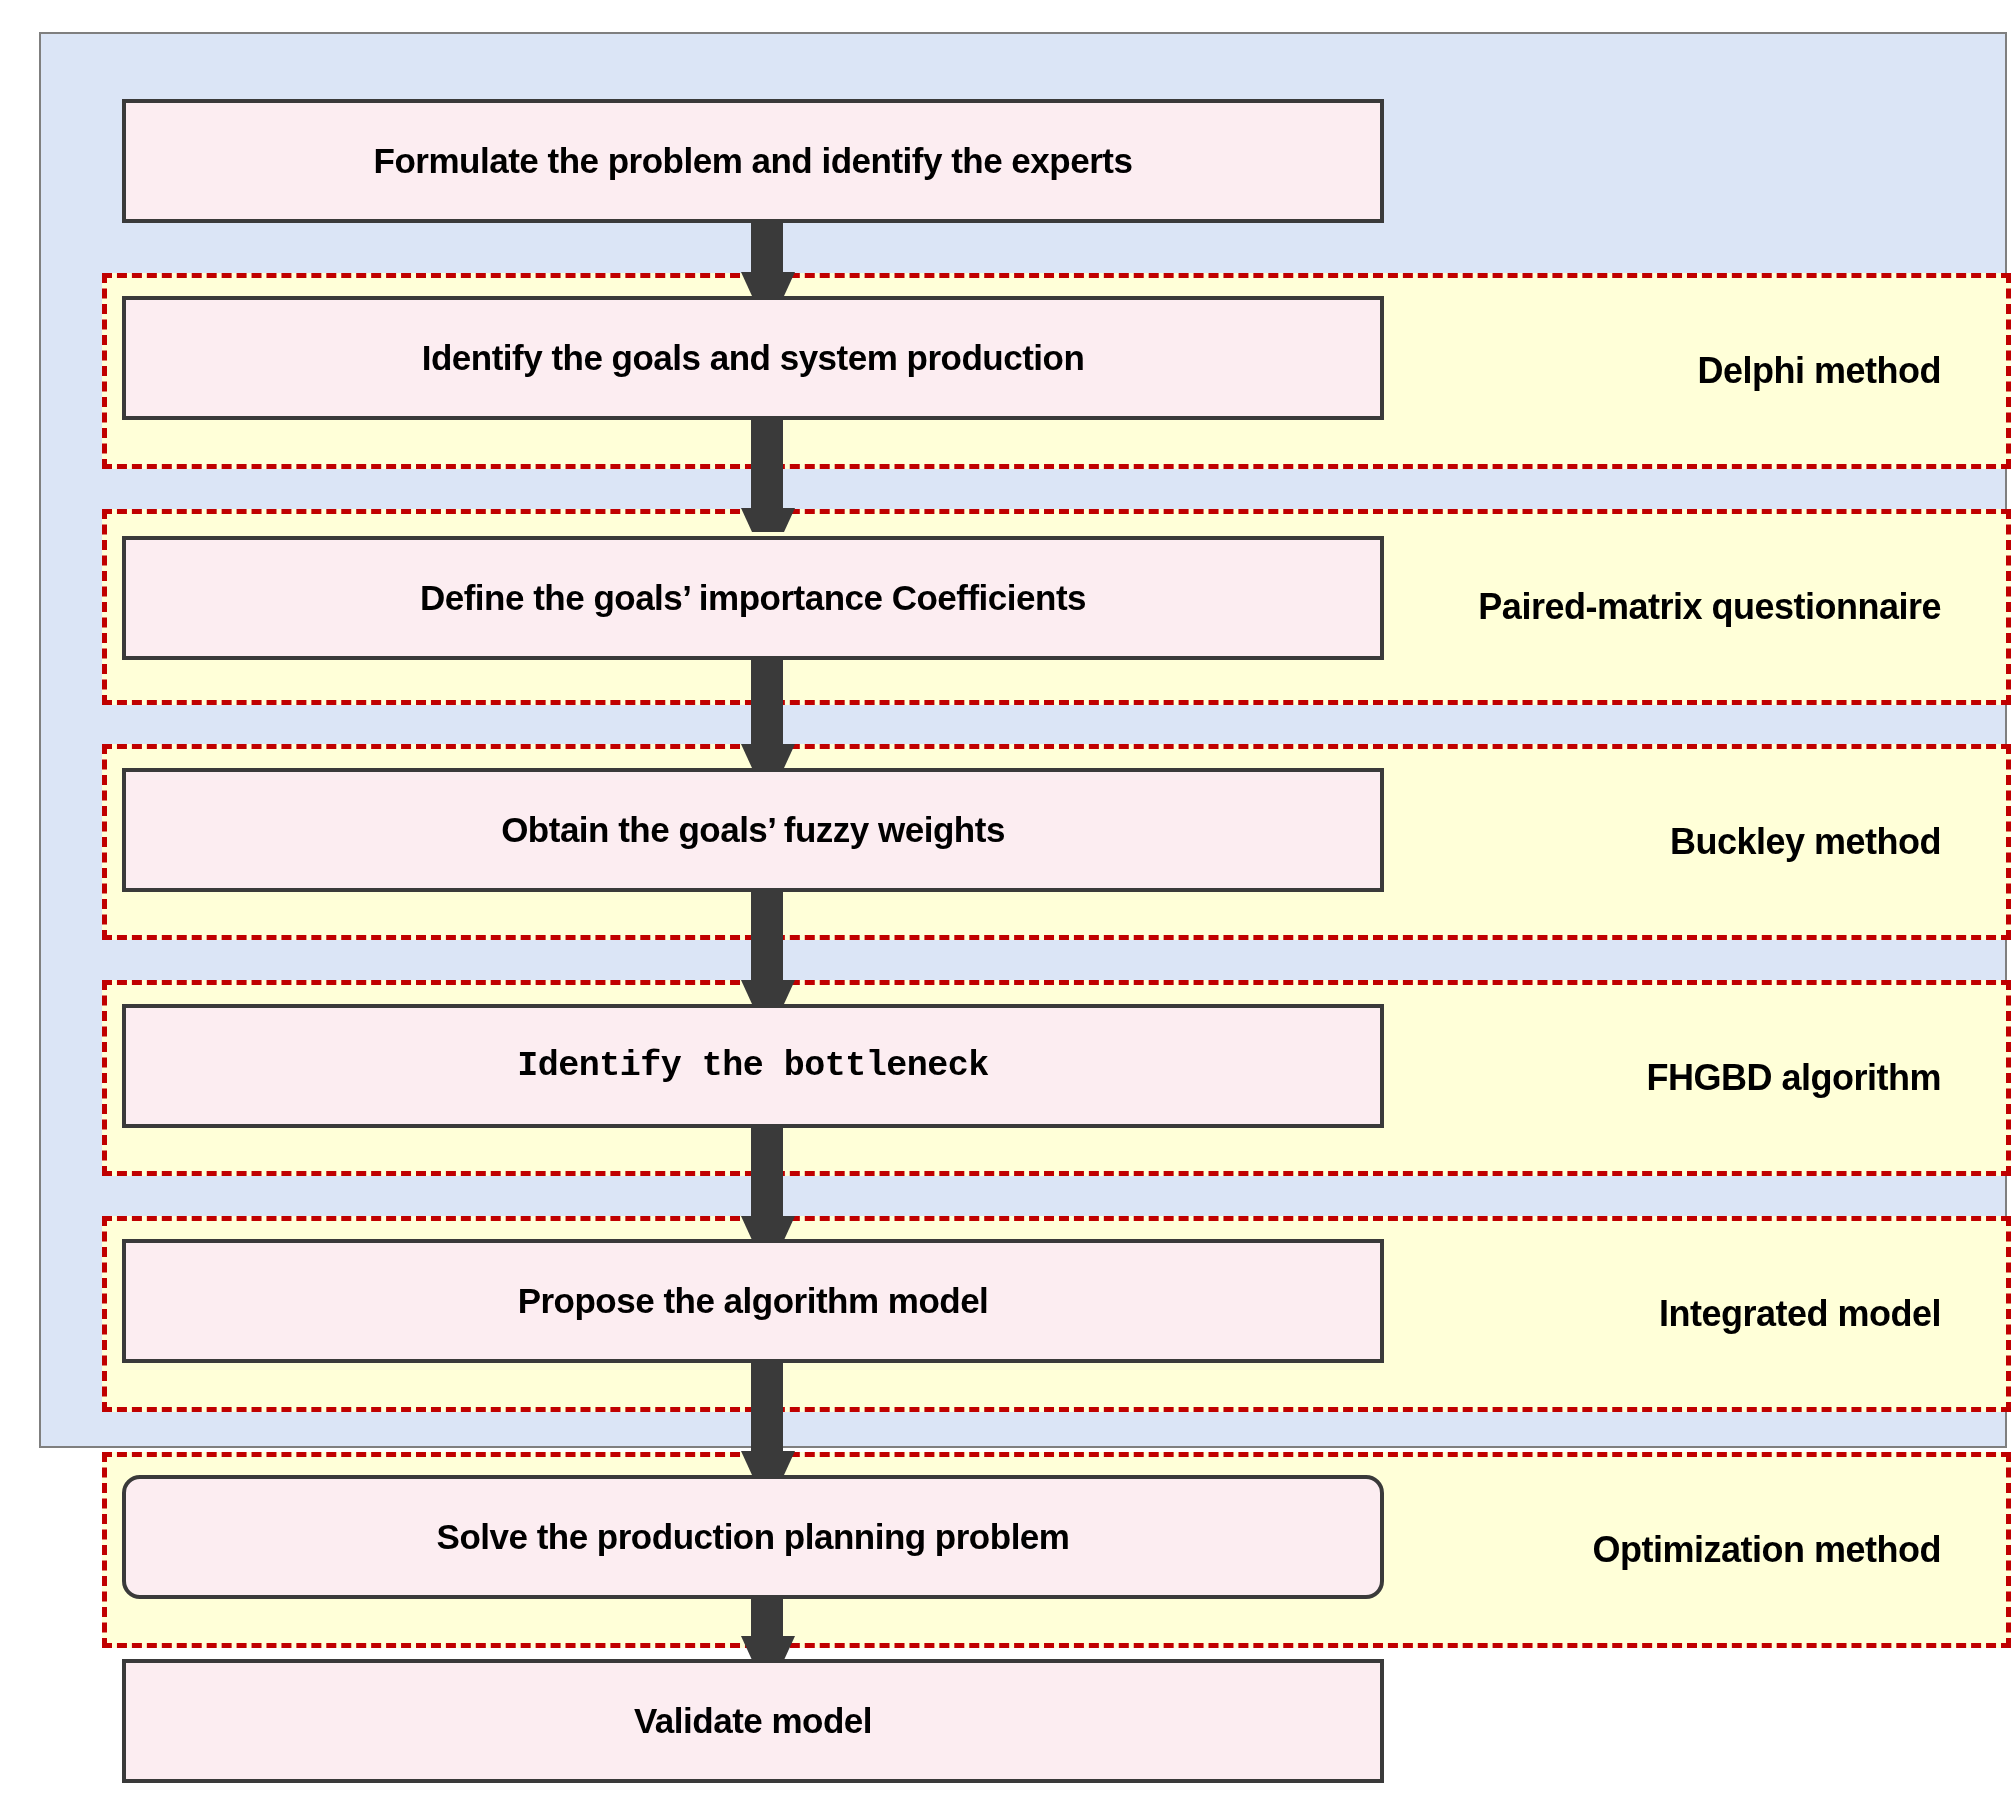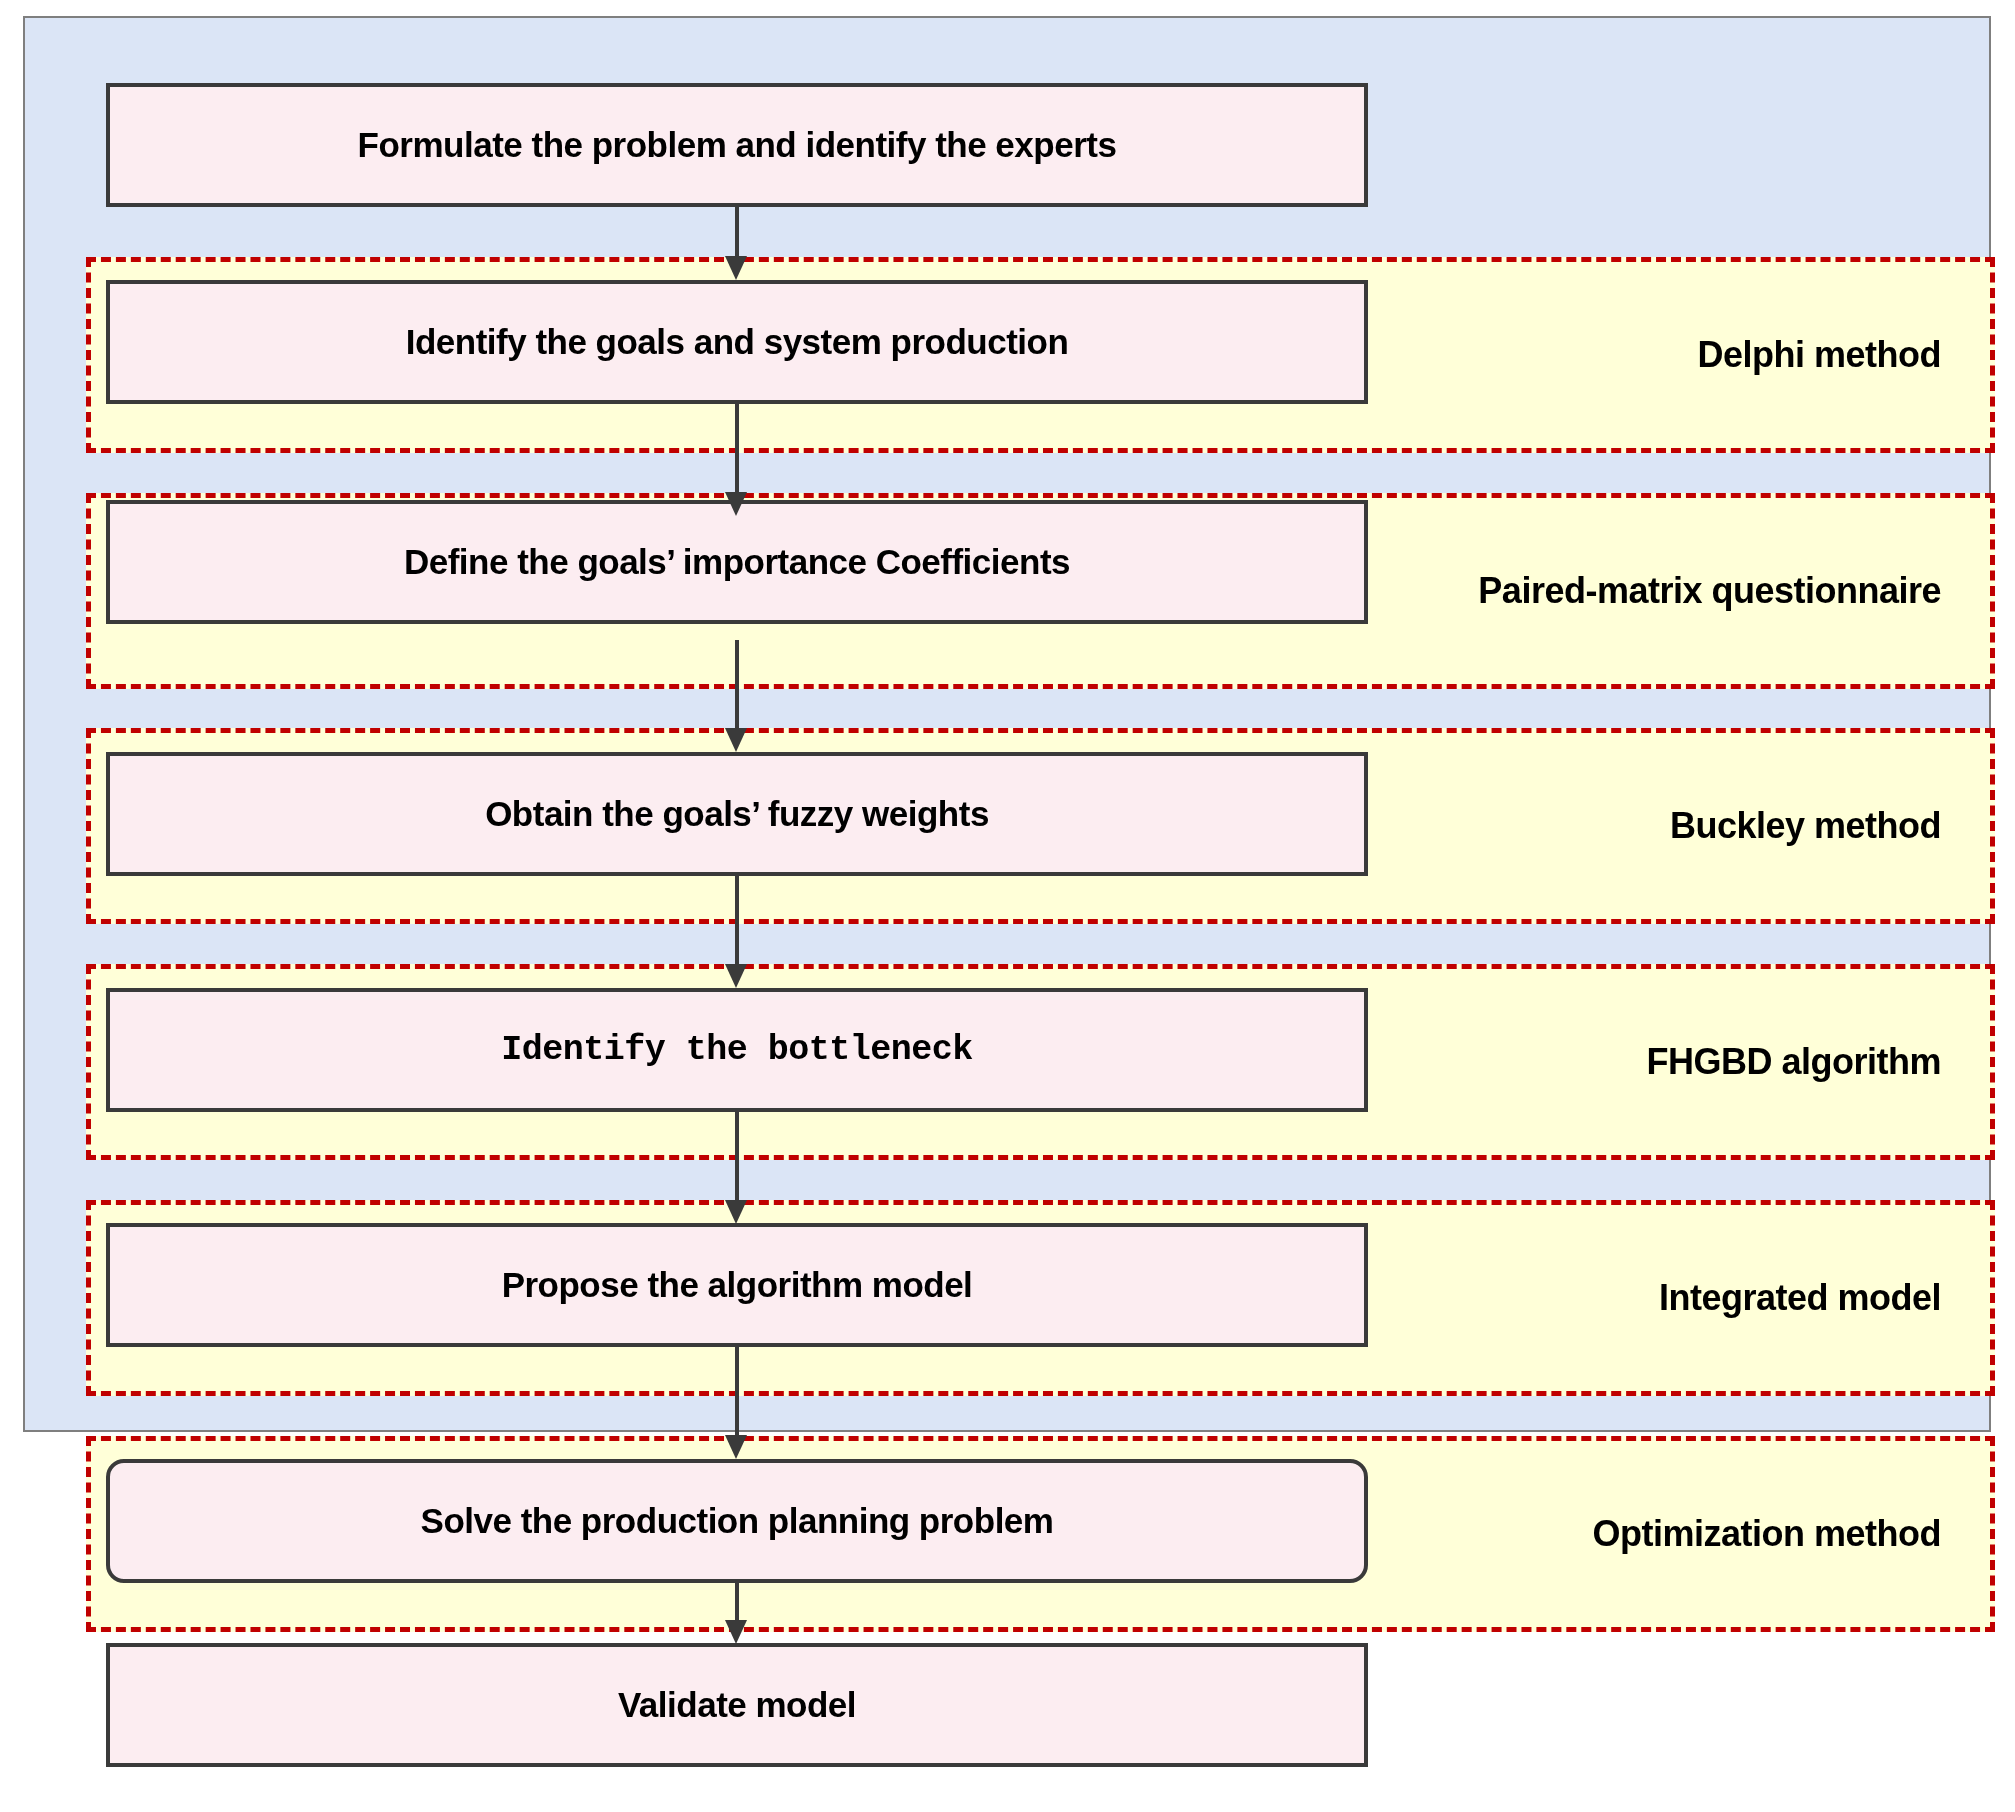--- a/index.html
+++ b/index.html
@@ -6,21 +6,21 @@
     --page-bg:#ffffff;
     --panel-bg:#dbe5f6;
     --panel-border:#7f7f7f;
     --band-bg:#ffffd8;
     --band-border:#c00000;
     --box-bg:#fcedf1;
     --box-border:#3a3a3a;
     --arrow:#3a3a3a;
     --text:#000000;
   }
-  *{box-sizing:border-box;margin:0;padding:0;}
+  *{box-sizing:border-box;margin:0;padding:16px;}
   html,body{width:2015px;height:1812px;background:var(--page-bg);}
   body{font-family:"Liberation Sans",sans-serif;font-weight:bold;color:var(--text);position:relative;overflow:hidden;}
   .panel{
     position:absolute;left:23px;top:15.5px;width:1968px;height:1416px;
     background:var(--panel-bg);border:2.1px solid var(--panel-border);
   }
   .band{
     position:absolute;left:61px;width:1909px;height:196px;
     background:var(--band-bg);border:5.7px dashed var(--band-border);
   }
@@ -40,21 +40,21 @@
   }
   .arrow-head{
     position:absolute;left:725px;width:0;height:0;
     border-left:11.4px solid transparent;border-right:11.4px solid transparent;
     border-top:24px solid var(--arrow);
   }
   
   .band-1{top:239px;}  .band-2{top:475px;}  .band-3{top:710px;}
   .band-4{top:946px;} .band-5{top:1182px;} .band-6{top:1418px;}
   
-  .box-1{top:83px;}  .box-2{top:280px;}  .box-3{top:500px;text-align:center;}  .box-4{top:752px;}
+  .box-1{top:83px;}  .box-2{top:280px;}  .box-3{top:520px;text-align:center;}  .box-4{top:752px;}
   .box-5{top:988px;font-family:Liberation Mono, monospace;} .box-6{top:1223px;} .box-7{top:1459px;border-radius:18px;} .box-8{top:1643px;}
   
   .stem-1{top:207px;height:50px;}  .head-1{top:256px;}
   .stem-2{top:404px;height:88px;} .head-2{top:492px;}
   .stem-3{top:640px;height:88px;}.head-3{top:728px;}
   .stem-4{top:876px;height:88px;}.head-4{top:964px;}
   .stem-5{top:1112px;height:88px;}.head-5{top:1200px;}
   .stem-6{top:1347px;height:88px;}.head-6{top:1435px;}
   .stem-7{top:1583px;height:37px;} .head-7{top:1620px;}
 </style>

